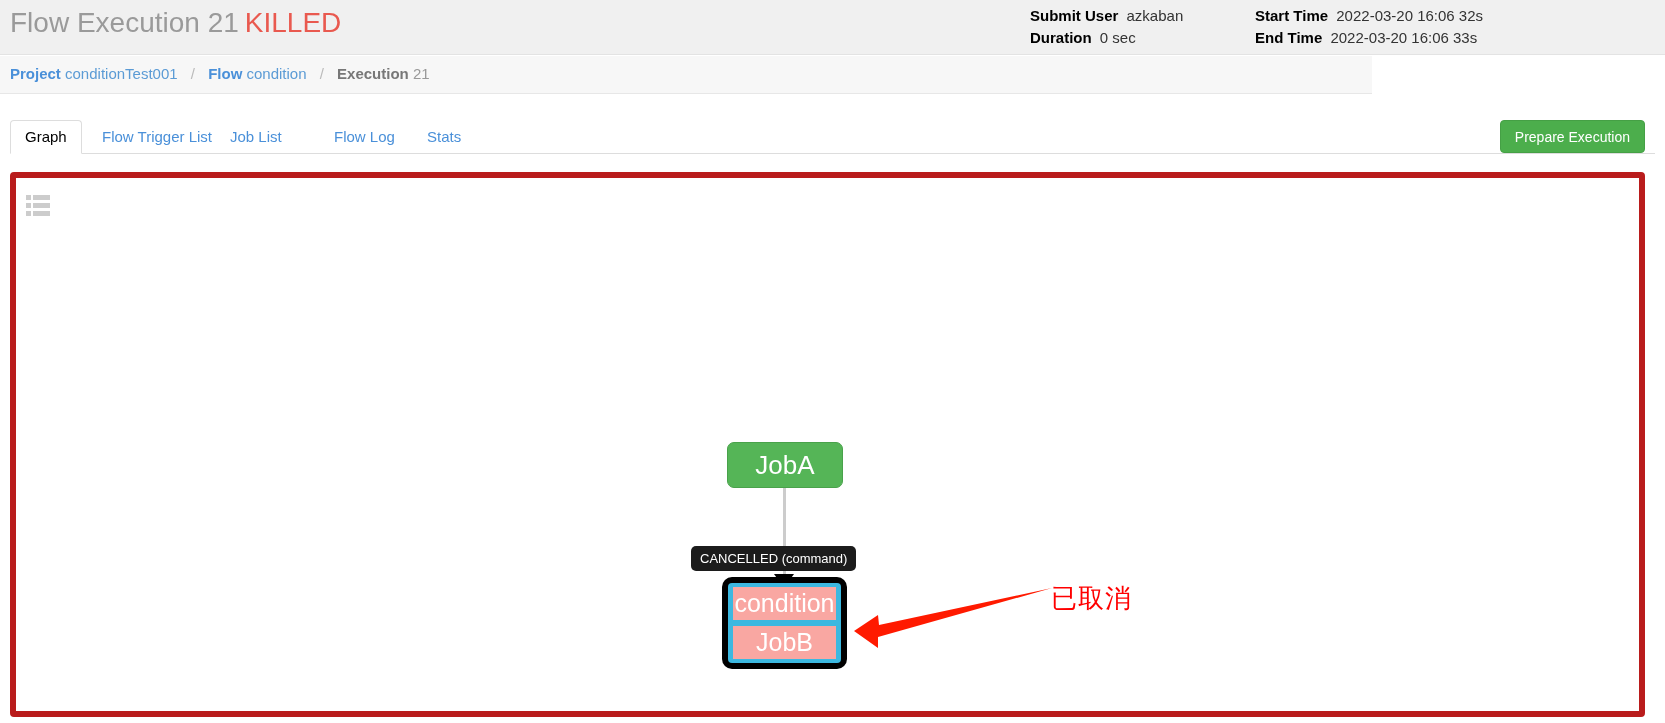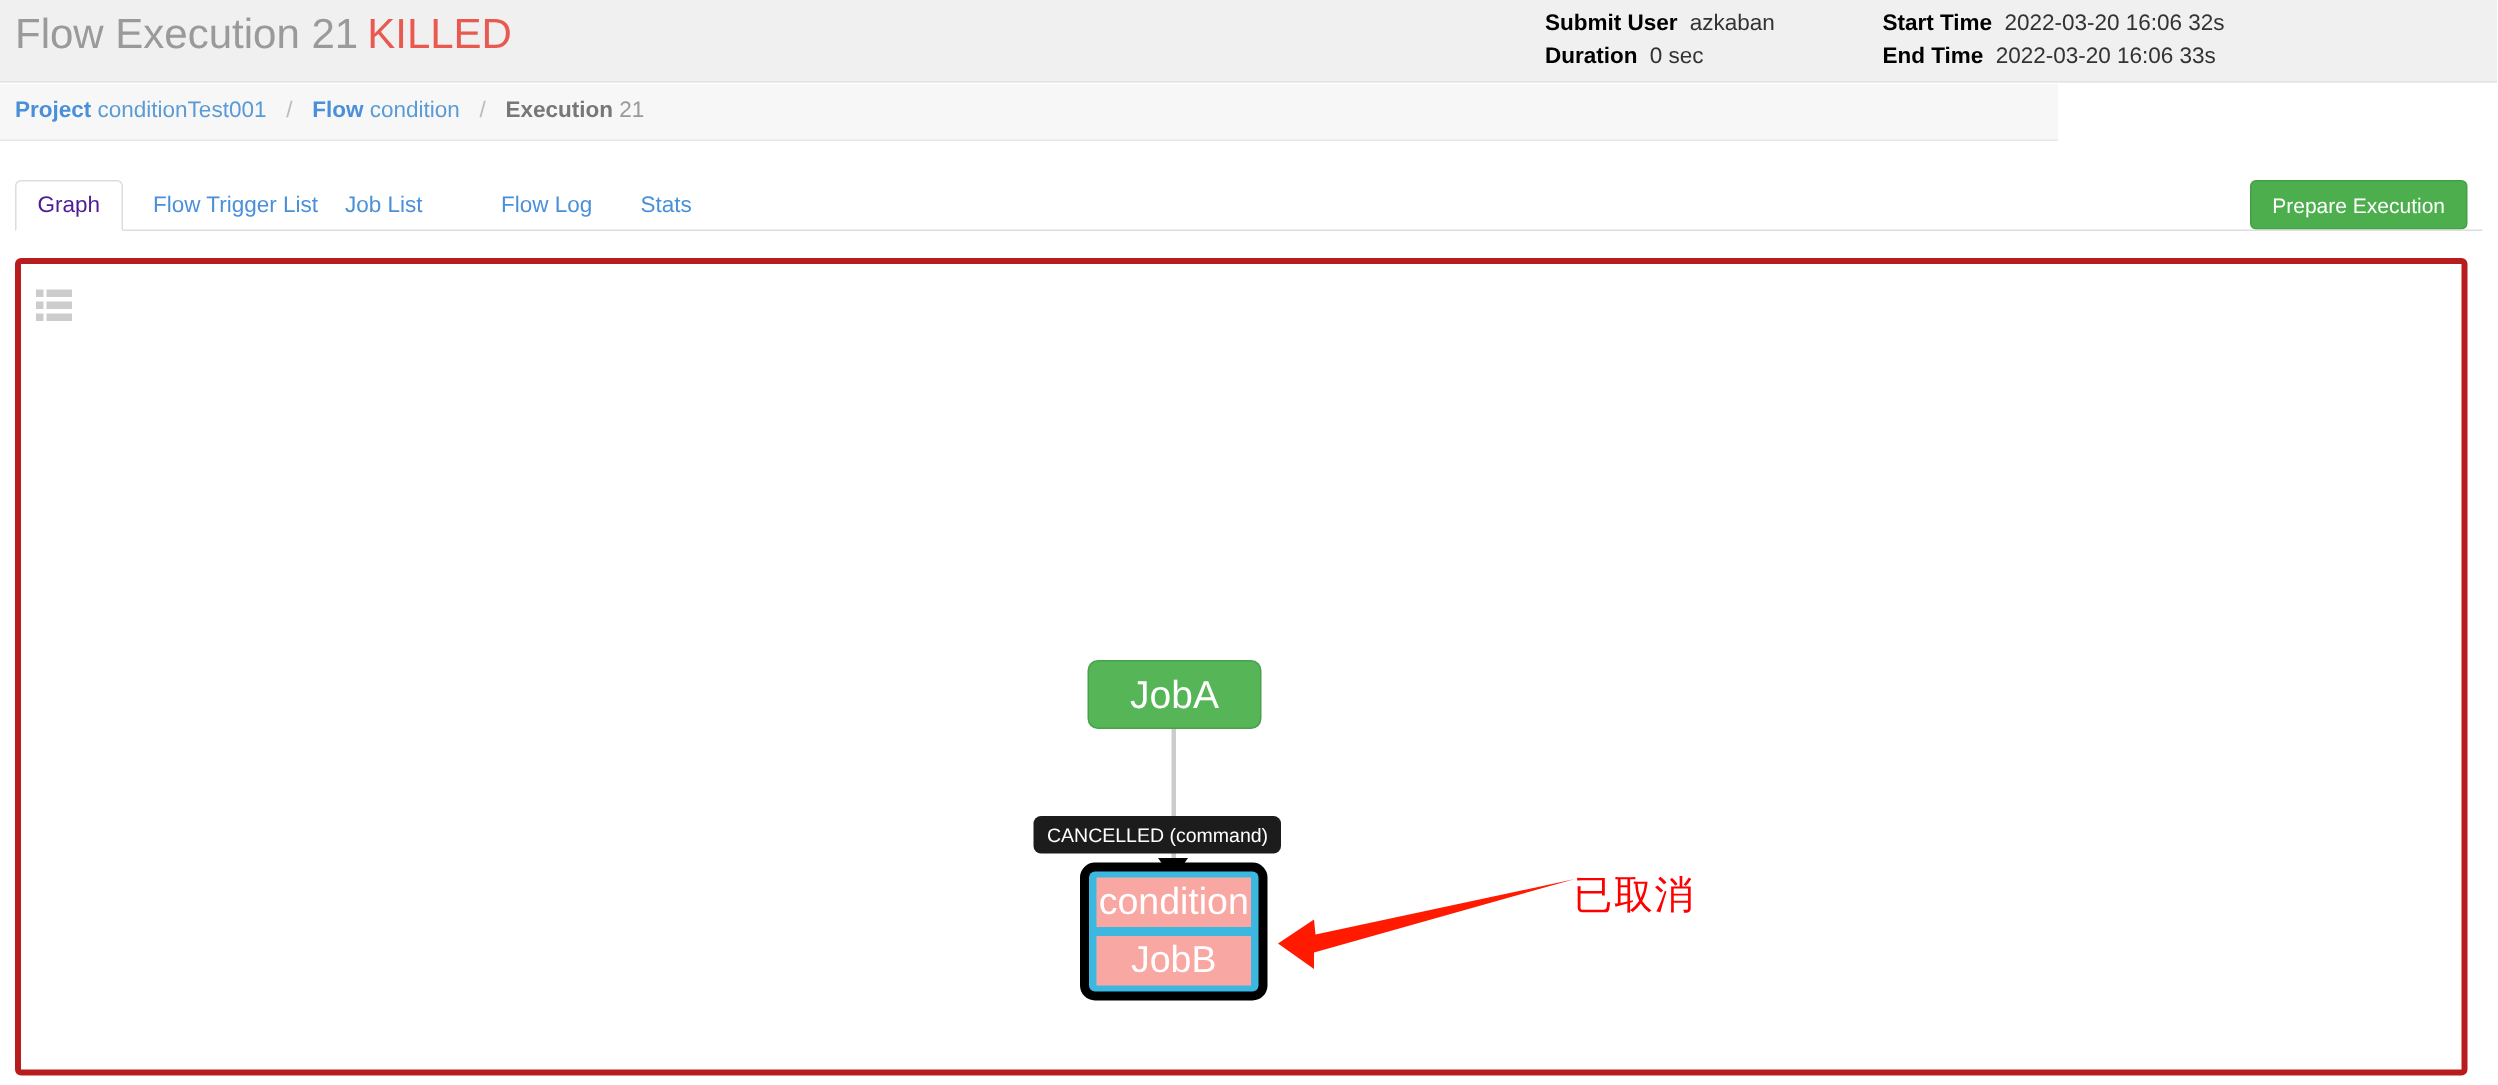--- a/index.html
+++ b/index.html
@@ -109,21 +109,21 @@
     height: 34px;
     line-height: 34px;
     font-size: 15px;
     color: #4a90d9;
     padding: 0 14px;
     box-sizing: border-box;
     cursor: pointer;
     white-space: nowrap;
   }
   .tab.active {
-    color: #4c1d95;
+    color: #000000;
     background: #ffffff;
     border: 1px solid #dddddd;
     border-bottom-color: #ffffff;
     border-radius: 4px 4px 0 0;
     line-height: 32px;
     z-index: 2;
   }
   .btn-prepare {
     position: absolute;
     right: 20px;
@@ -142,21 +142,21 @@
   }
 
   
   .graph-panel {
     position: absolute;
     left: 10px;
     top: 172px;
     width: 1635px;
     height: 545px;
     background: #ffffff;
-    border: 4px solid #b91c1c;
+    border: 6px solid #b91c1c;
     border-radius: 4px;
     box-sizing: border-box;
     overflow: hidden;
   }
   .panel-toolbar-icon {
     position: absolute;
     left: 10px;
     top: 17px;
     width: 24px;
     height: 22px;

